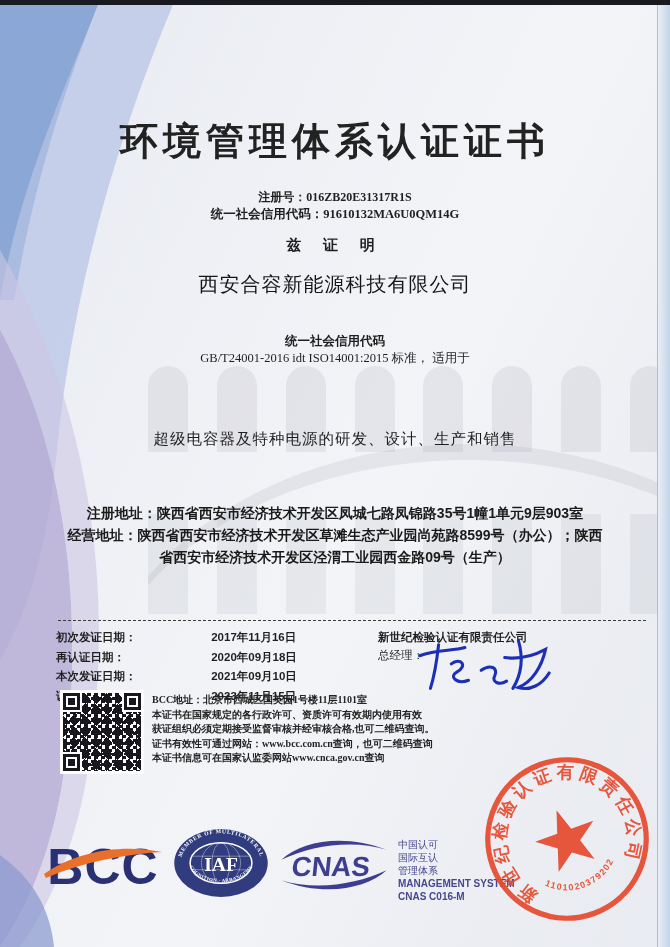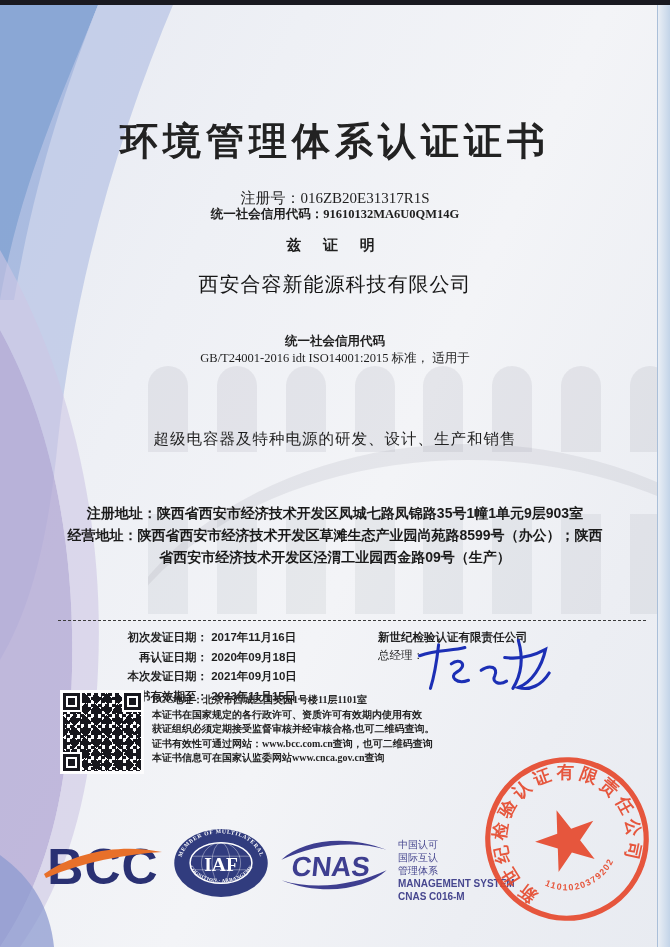--- a/index.html
+++ b/index.html
@@ -22,38 +22,38 @@
   .wm-row-bottom{top:148px;}
   .wm-bar{display:block;width:40px;height:86px;background:rgba(128,133,150,0.13);
     border-radius:20px 20px 0 0;}
   .wm-bar-sq{border-radius:0;height:100px;background:rgba(128,133,150,0.11);}
   .wm-arc{position:absolute;left:-60px;top:78px;width:760px;height:560px;border-radius:50%;
     border-top:16px solid rgba(128,133,150,0.13);}
 
   
   .ctr{position:absolute;left:0;width:100%;text-align:center;z-index:2;}
   .title{top:116px;font-size:38px;font-weight:600;letter-spacing:5px;color:#222;}
-  .reg-line{top:189px;font-size:15px;font-weight:400;}
+  .reg-line{top:189px;font-size:12px;font-weight:700;}
   .credit-line{top:206px;font-size:12.5px;font-weight:700;}
   .certify{top:236px;font-size:15px;font-weight:700;letter-spacing:9px;}
   .company{top:271px;font-size:20px;letter-spacing:1px;color:#151515;}
   .conform{top:333px;font-size:12.5px;font-weight:700;}
   .standard{top:350px;font-size:12.5px;}
   .scope{top:429px;font-size:15.5px;letter-spacing:1px;}
   .addresses{position:absolute;left:50%;transform:translateX(-50%);top:502px;width:548px;
     text-align:center;font-family:"Liberation Sans","DejaVu Sans",sans-serif;
     font-size:14px;font-weight:700;line-height:22px;color:#1a1a1a;z-index:2;}
 
   .sep{position:absolute;left:58px;top:620px;width:588px;border-top:1.5px dashed #3c3c3c;z-index:2;}
 
   
   .dates{position:absolute;left:56px;top:628px;z-index:2;
     font-family:"Liberation Sans","DejaVu Sans",sans-serif;font-size:11.5px;font-weight:700;}
   .date-row{line-height:19.5px;white-space:nowrap;}
-  .date-label{display:inline-block;width:152px;text-align:right;}
+  .date-label{display:inline-block;width:152px;text-align:left;}
   .date-value{}
   .issuer{position:absolute;left:378px;top:628px;z-index:2;
     font-family:"Liberation Sans","DejaVu Sans",sans-serif;font-size:11.5px;}
   .issuer-company{font-weight:700;line-height:18px;}
   .signer-label{line-height:18px;}
   .signature{position:absolute;left:404px;top:634px;z-index:3;}
 
   
   .qr{position:absolute;left:60px;top:690px;width:84px;height:84px;background:#fcfcfd;z-index:2;}
   .qr-noise{position:absolute;inset:3px;

